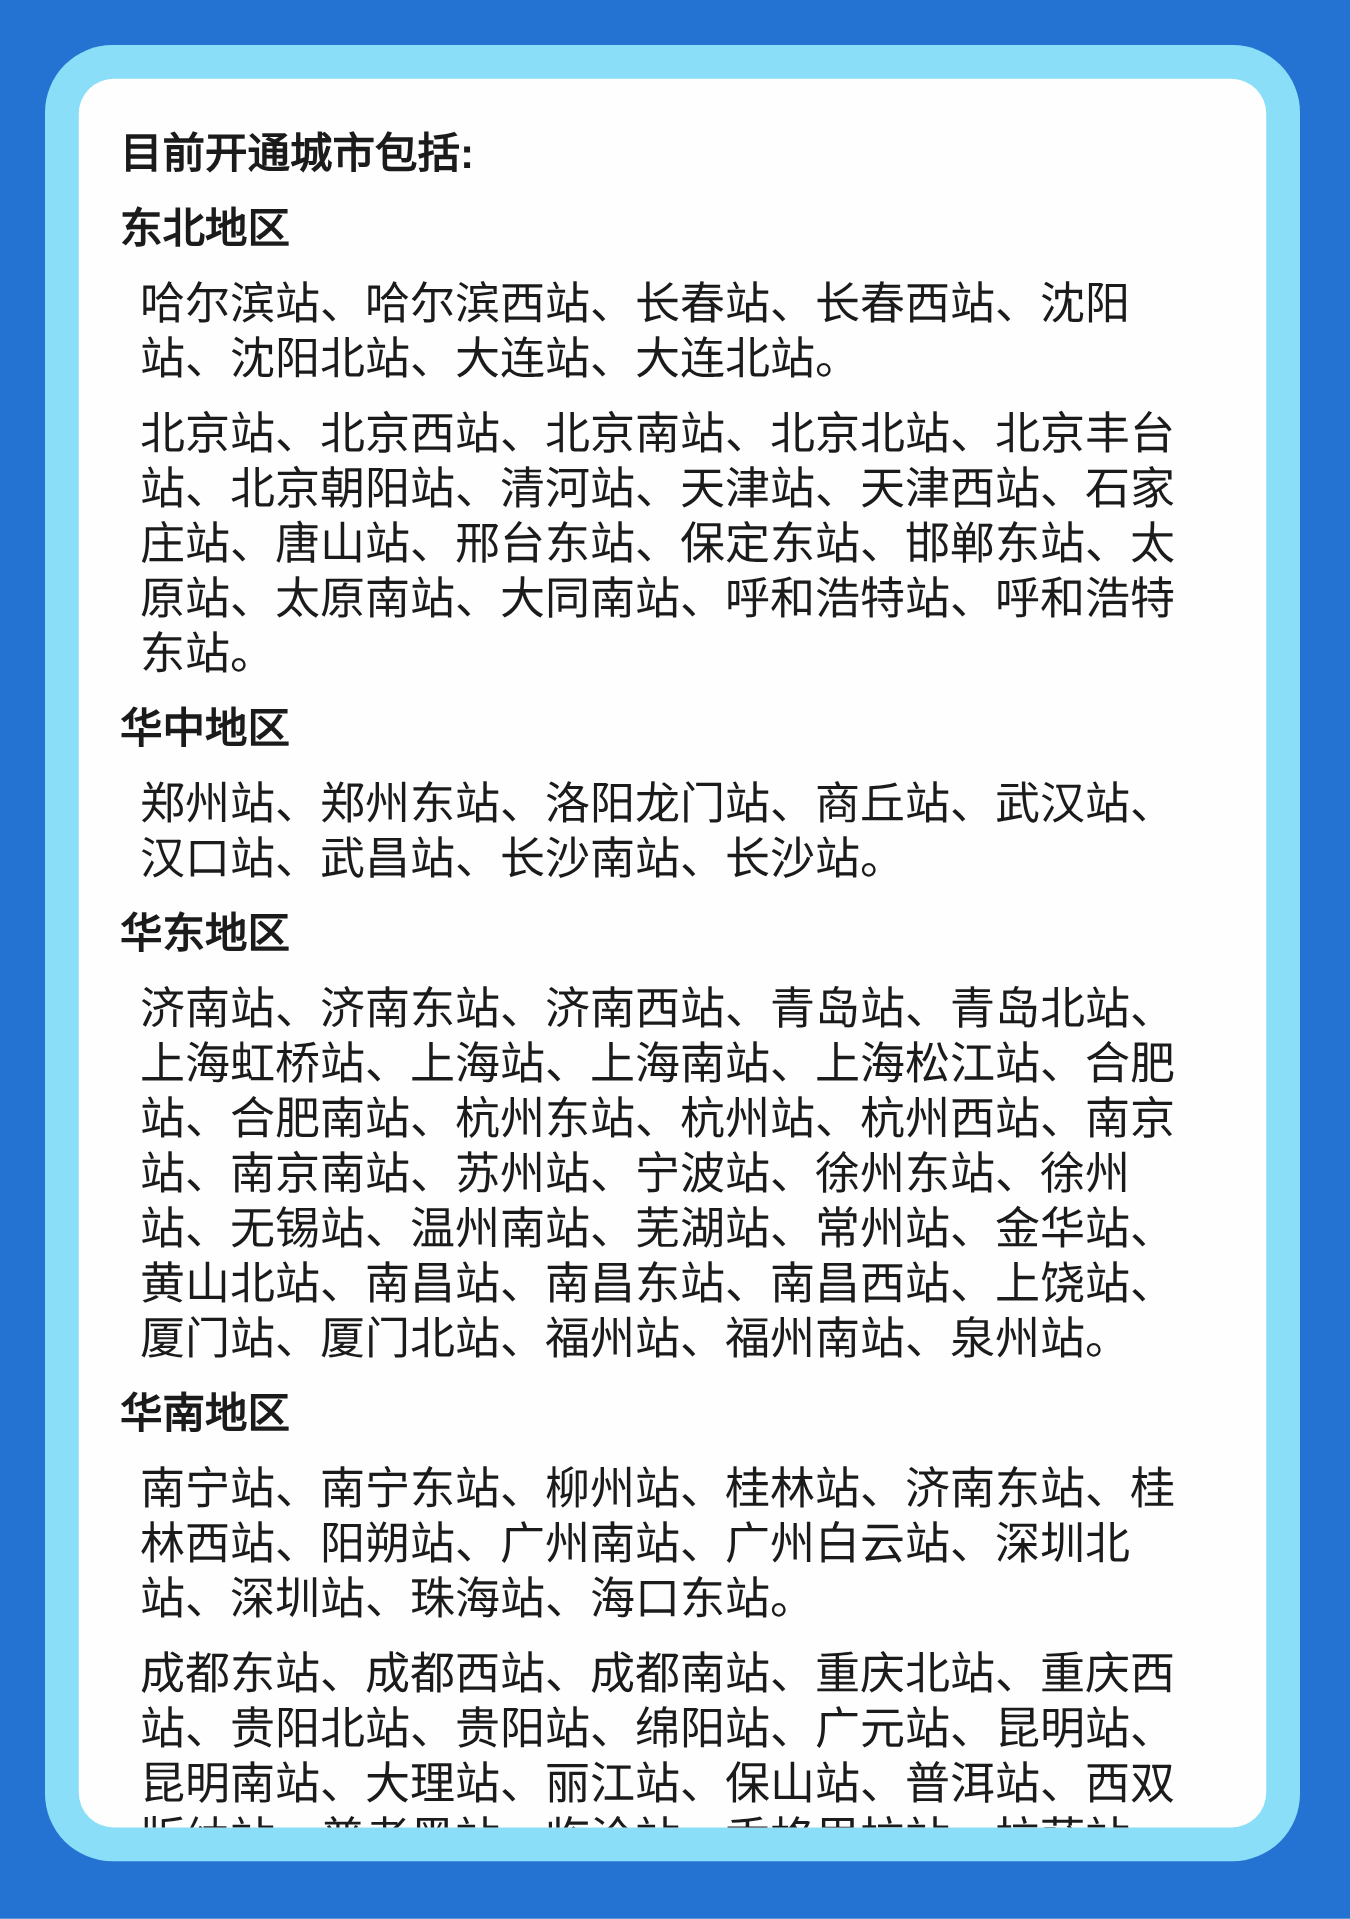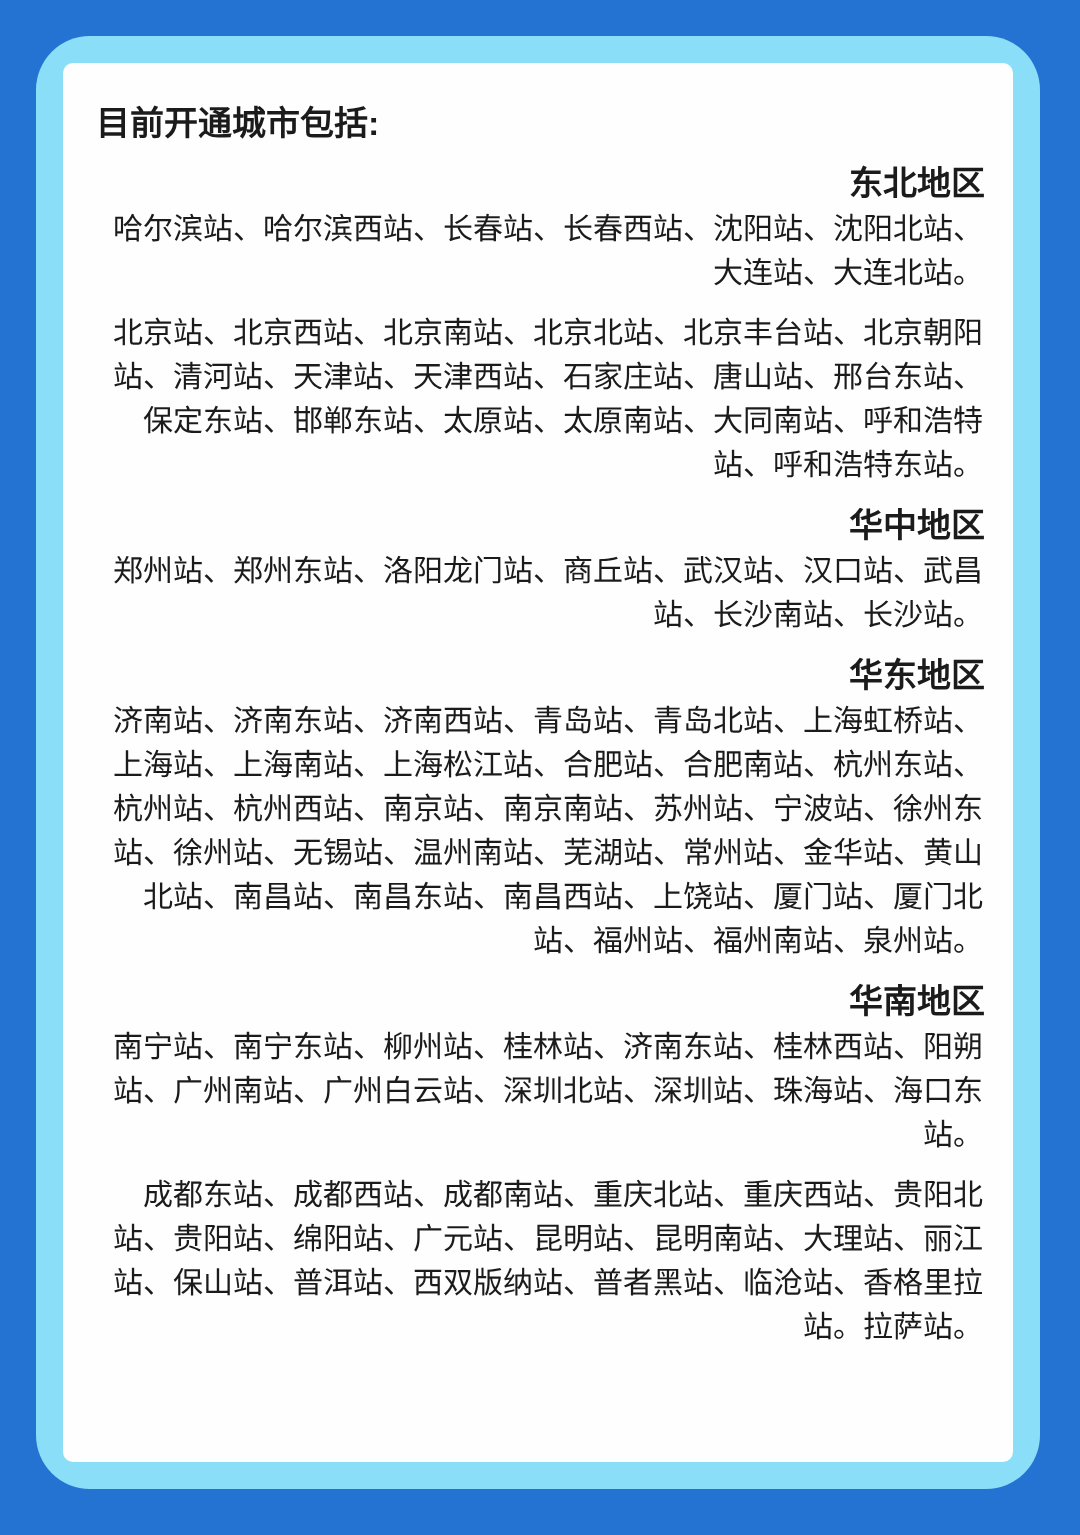--- a/index.html
+++ b/index.html
@@ -19,47 +19,46 @@
   .frame{
     position:absolute;
     left:36px;top:36px;right:40px;bottom:46px;
     background:var(--frame);
     border-radius:54px;
   }
   .card{
     position:absolute;
     inset:27px;
     background:var(--card);
-    border-radius:10px;
+    border-radius:28px;
     box-sizing:border-box;
     padding:38px 28px 32px 33px;
     color:var(--text);
     overflow:hidden;
   }
   .title{
     font-size:34px;
     font-weight:700;
     line-height:44px;
     margin:0;
   }
   .section{
     margin-top:16px;
-    text-align:right;
   }
   .region{
     font-size:34px;
     font-weight:700;
     line-height:44px;
     margin:0;
   }
   .stations{
-    font-size:30px;
+    font-size:36px;
     font-weight:400;
     line-height:44px;
-    margin:2px;
+    margin:16px;
     word-break:break-all;
   }
 </style>
 </head>
 <body>
 
 <div class="frame">
   <div class="card">
     <p class="title">目前开通城市包括:</p>
     <div>

